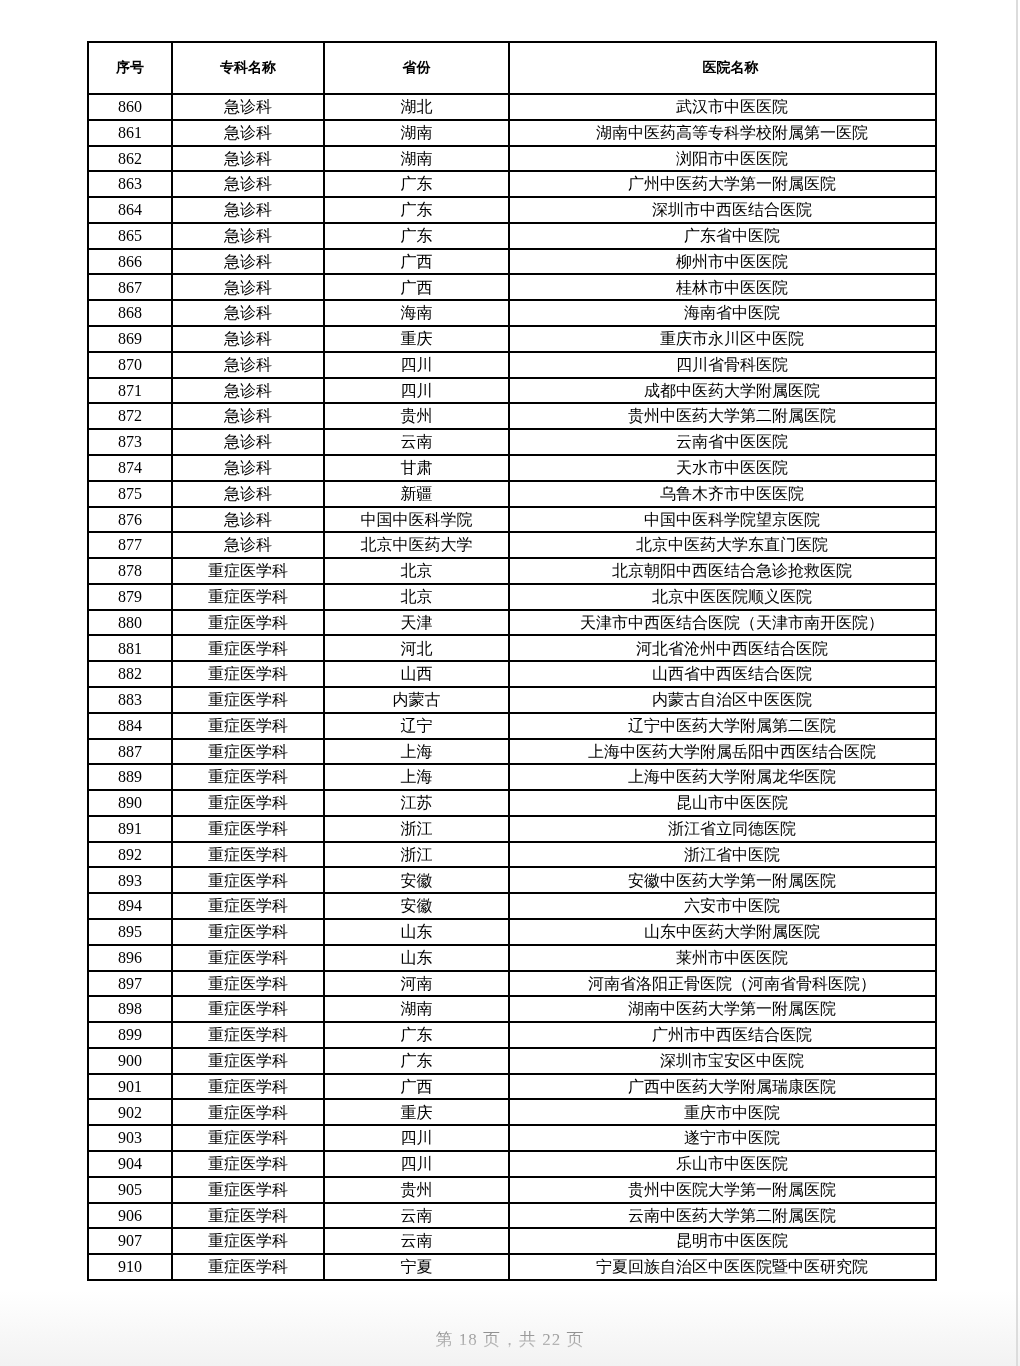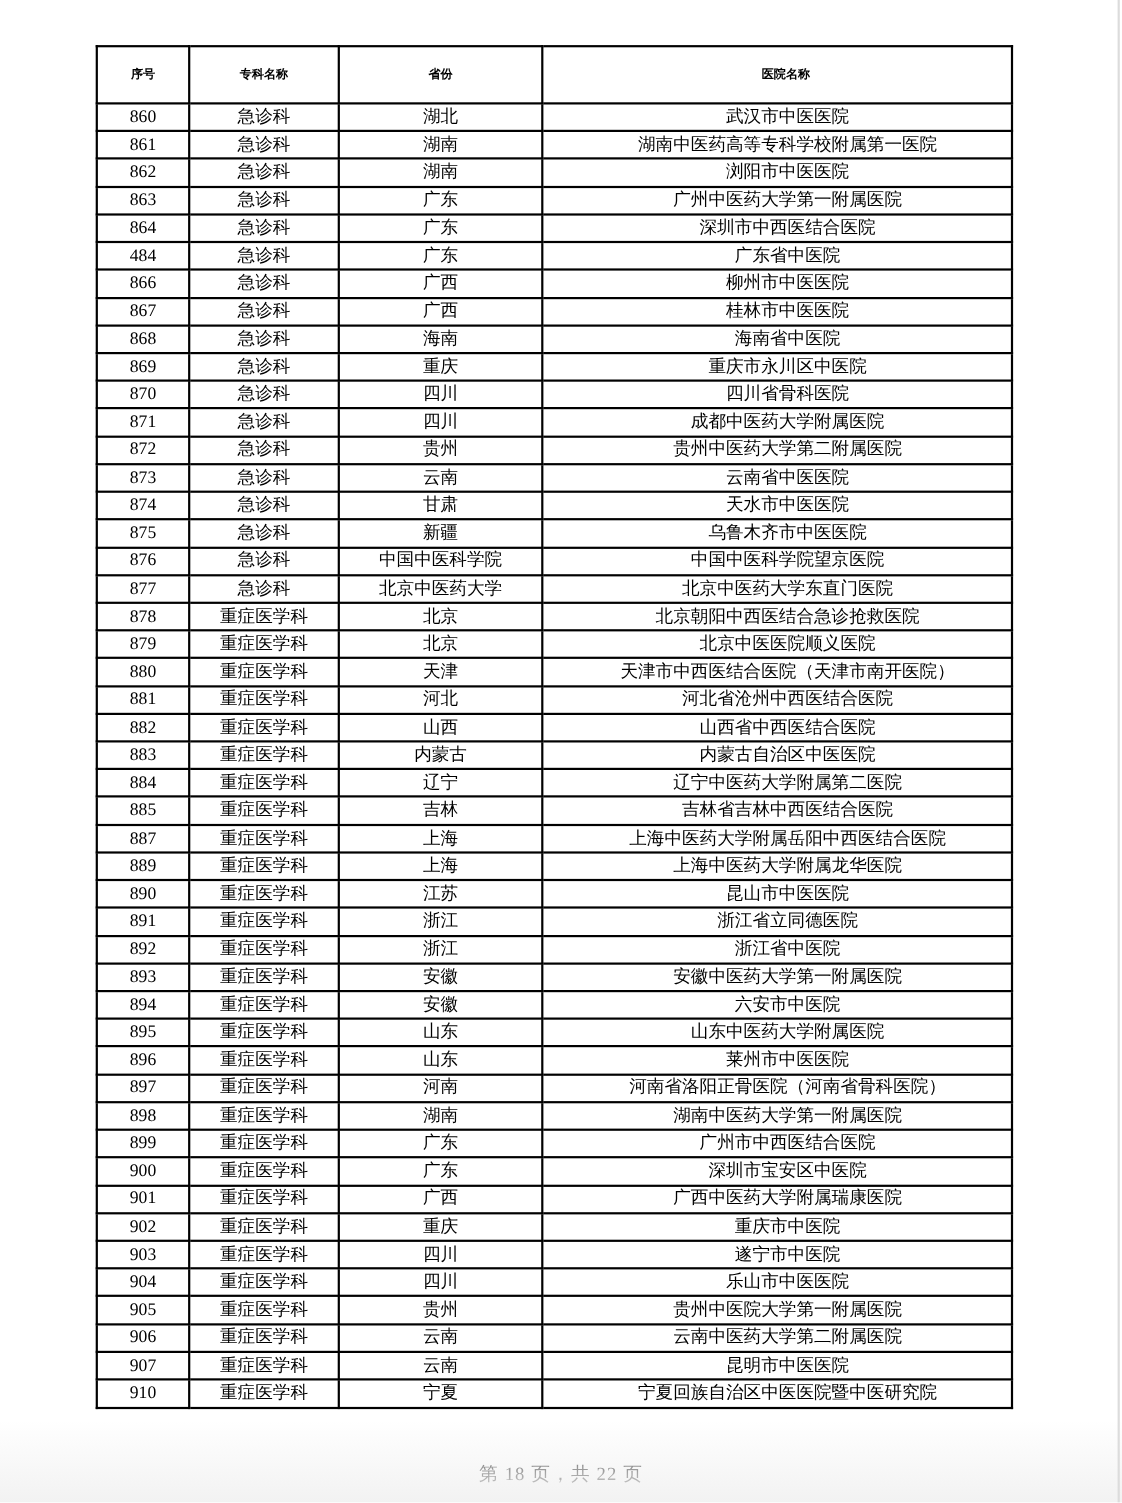--- a/index.html
+++ b/index.html
@@ -33,24 +33,24 @@
     font-size: 16px;
     line-height: 1.1;
     vertical-align: middle;
     text-align: center;
     overflow: hidden;
     white-space: nowrap;
   }
   .hospital-table thead tr { height: 52px; }
   .hospital-table th {
     font-weight: bold;
-    font-size: 11px;
+    font-size: 14px;
   }
   .col-seq      { width: 84px;  }
-  .col-specialty{ width: 136px; }
+  .col-specialty{ width: 152px; }
   .col-province { width: 185px; }
   .col-hospital { width: 427px; text-align: left; padding-left: 19px; }
   .page-footer {
     position: absolute;
     top: 1328px;
     left: 0;
     width: 1020px;
     text-align: center;
     font-size: 17px;
     letter-spacing: 1px;
@@ -119,21 +119,21 @@
           <td class="col-province">广东</td>
           <td class="col-hospital">广州中医药大学第一附属医院</td>
         </tr>
         <tr>
           <td class="col-seq">864</td>
           <td class="col-specialty">急诊科</td>
           <td class="col-province">广东</td>
           <td class="col-hospital">深圳市中西医结合医院</td>
         </tr>
         <tr>
-          <td class="col-seq">484</td>
+          <td class="col-seq">865</td>
           <td class="col-specialty">急诊科</td>
           <td class="col-province">广东</td>
           <td class="col-hospital">广东省中医院</td>
         </tr>
         <tr>
           <td class="col-seq">866</td>
           <td class="col-specialty">急诊科</td>
           <td class="col-province">广西</td>
           <td class="col-hospital">柳州市中医医院</td>
         </tr>
@@ -239,26 +239,20 @@
           <td class="col-province">内蒙古</td>
           <td class="col-hospital">内蒙古自治区中医医院</td>
         </tr>
         <tr>
           <td class="col-seq">884</td>
           <td class="col-specialty">重症医学科</td>
           <td class="col-province">辽宁</td>
           <td class="col-hospital">辽宁中医药大学附属第二医院</td>
         </tr>
         <tr>
-          <td class="col-seq">885</td>
-          <td class="col-specialty">重症医学科</td>
-          <td class="col-province">吉林</td>
-          <td class="col-hospital">吉林省吉林中西医结合医院</td>
-        </tr>
-        <tr>
           <td class="col-seq">887</td>
           <td class="col-specialty">重症医学科</td>
           <td class="col-province">上海</td>
           <td class="col-hospital">上海中医药大学附属岳阳中西医结合医院</td>
         </tr>
         <tr>
           <td class="col-seq">889</td>
           <td class="col-specialty">重症医学科</td>
           <td class="col-province">上海</td>
           <td class="col-hospital">上海中医药大学附属龙华医院</td>

